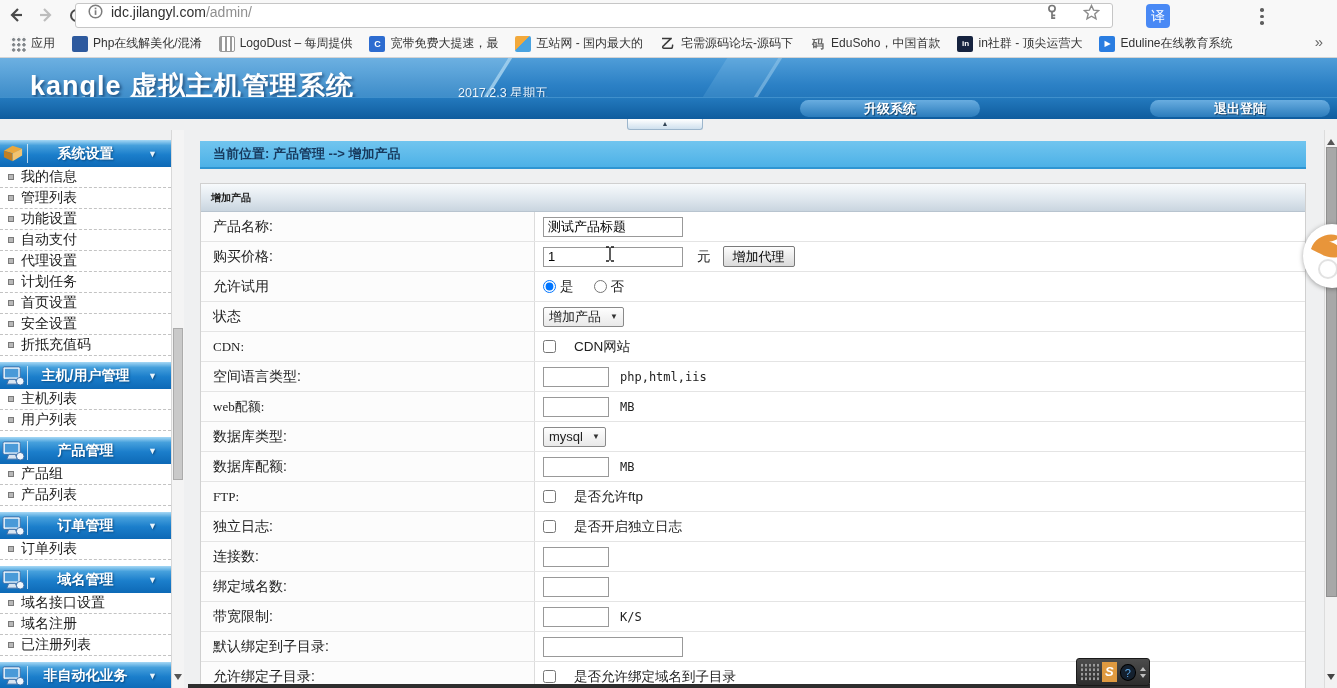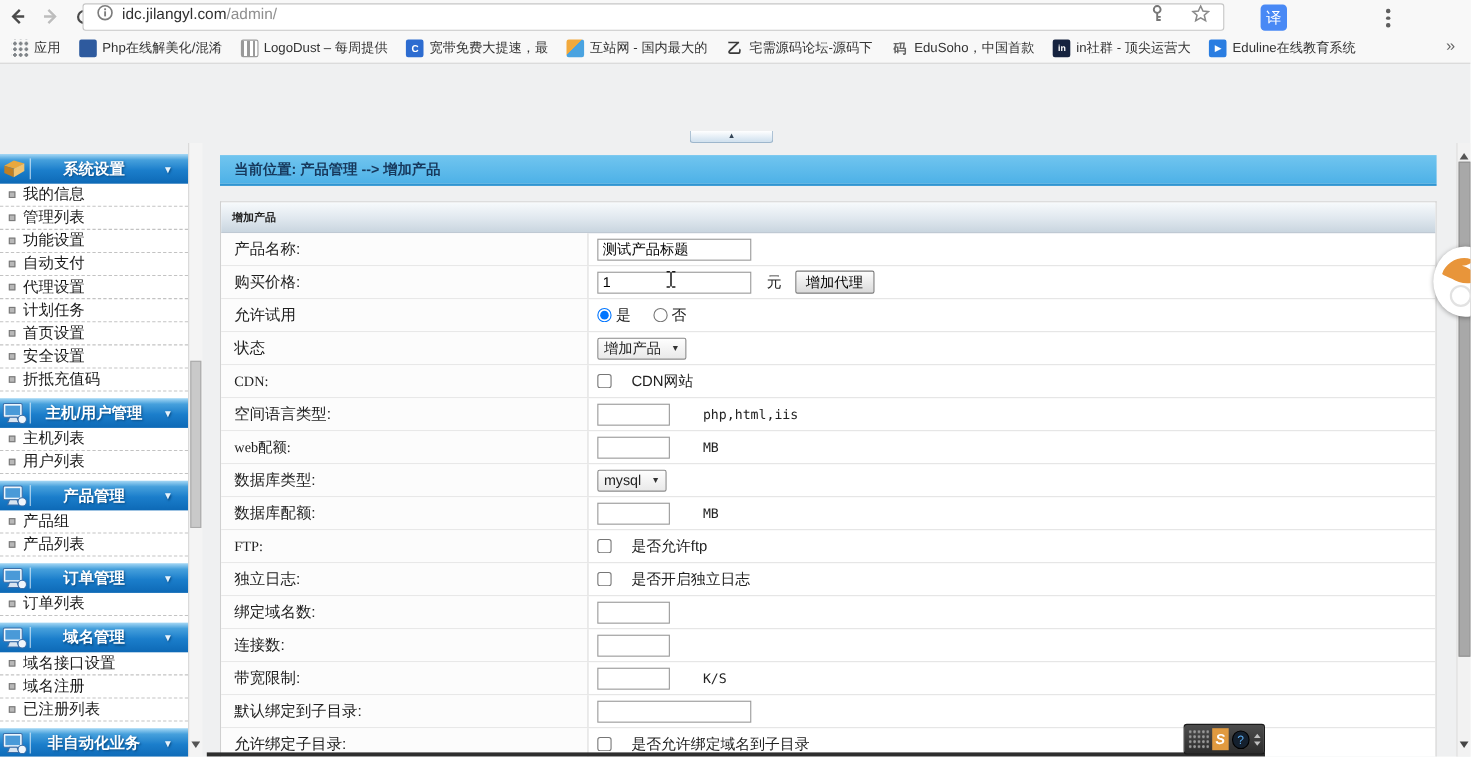--- a/index.html
+++ b/index.html
@@ -56,21 +56,21 @@
 
 .bc{position:absolute;left:200px;top:141px;width:1106px;height:28px;background:linear-gradient(180deg,#71c5ef,#4db1e7);border-bottom:2px solid #2f95d2;display:flex;align-items:center;padding-left:13px;font-size:13px;font-weight:bold;color:#17395d}
 .panel{position:absolute;left:200px;top:183px;width:1106px;bottom:0;background:#fff;border:1px solid #d0d0d0;border-bottom:none;overflow:hidden}
 .ph{height:28px;background:linear-gradient(180deg,#f7fafc 0%,#dfe7ee 55%,#c9d5df 100%);border-bottom:1px solid #b8c4cf;display:flex;align-items:center;padding-left:10px;font-size:10px;font-weight:bold;color:#222}
 .frow{display:flex;height:30px;border-bottom:1px solid #e4e4e4}
 .flabel{flex:0 0 334px;padding-left:12px;font-size:14px;color:#222;border-right:1px solid #dcdcdc;display:flex;align-items:center;background:#fcfcfc}
 .m .flabel,.m2{font-family:Liberation Serif, serif;font-size:13px}
 .fval{flex:1;display:flex;align-items:center;padding-left:8px;gap:6px;font-size:13.5px;color:#222}
 .txt{height:20px;border:1px solid #999;font-size:13px;padding:0 4px;font-family:inherit;background:#fff}
 .wl{width:140px}.ws{width:66px}
-.hint{font-family:"DejaVu Sans Mono",monospace;font-size:12px;color:#222;margin-left:24px}
+.hint{font-family:"DejaVu Sans Mono",monospace;font-size:12px;color:#222;margin-left:5px}
 .sel{display:inline-flex;align-items:center;gap:9px;border:1px solid #8a8a8a;background:linear-gradient(180deg,#fefefe,#e9e9e9);height:20px;padding:0 5px;font-size:13px;border-radius:2px;cursor:pointer}
 .sarr{font-size:8px;color:#333}
 .btn{height:21px;border:1px solid #7a7a7a;border-radius:2px;background:linear-gradient(180deg,#fdfdfd,#dadada);font-size:13px;padding:0 9px;font-family:inherit;cursor:pointer;margin-left:6px}
 .yuan{margin-left:8px}
 .cbt{margin-left:12px}
 .ropt{display:flex;align-items:center;gap:4px;margin-right:14px}
 input[type=checkbox],input[type=radio]{width:13px;height:13px;margin:0}
 
 .pscroll{position:absolute;right:0;top:130px;width:13px;bottom:0;background:#f2f2f2;border-left:1px solid #dcdcdc}
 .parr-u{position:absolute;left:2px;top:5px;width:0;height:0;border:4px solid transparent;border-bottom:6px solid #555;cursor:pointer}
@@ -171,20 +171,30 @@
           <span>in社群 - 顶尖运营大</span>
         </span>
       <span class="bm">
           <span class="fav f-el">▶</span>
           <span>Eduline在线教育系统</span>
         </span>
       <span class="bovf">»</span>
     </div>
   </div>
 
+  <div class="shead">
+    <div class="plate p1"></div>
+    <div class="plate p2"></div>
+    <div class="htitle">kangle 虚拟主机管理系统</div>
+    <div class="hdate">2017.2.3 星期五</div>
+    <div class="snav">
+      <span class="pill pu">升级系统</span>
+      <span class="pill pl">退出登陆</span>
+    </div>
+  </div>
   <div class="ctab">
       <span>▲</span>
     </div>
 
   <div class="sbar">
     <div class="sec">
       <div class="sec-h">
           <span class="ic"><svg viewBox="0 0 24 24" width="23" height="23">
               <path d="M2 9 L11 4 L21 7 L12 12 Z" fill="#eaa83e"></path>
               <path d="M2 9 V16 L11 20 V12 Z" fill="#c07f24"></path>
@@ -398,27 +408,27 @@
         </div>
     </div>
     <div class="frow">
       <div class="flabel">独立日志:</div>
       <div class="fval">
           <input type="checkbox" style="">
           <span class="cbt">是否开启独立日志</span>
         </div>
     </div>
     <div class="frow">
+      <div class="flabel">连接数:</div>
+      <div class="fval">
+          <input class="txt ws" style="">
+        </div>
+    </div>
+    <div class="frow">
       <div class="flabel">绑定域名数:</div>
-      <div class="fval">
-          <input class="txt ws" style="">
-        </div>
-    </div>
-    <div class="frow">
-      <div class="flabel">连接数:</div>
       <div class="fval">
           <input class="txt ws" style="">
         </div>
     </div>
     <div class="frow">
       <div class="flabel">带宽限制:</div>
       <div class="fval">
           <input class="txt ws" style="">
           <span class="hint">K/S</span>
         </div>

